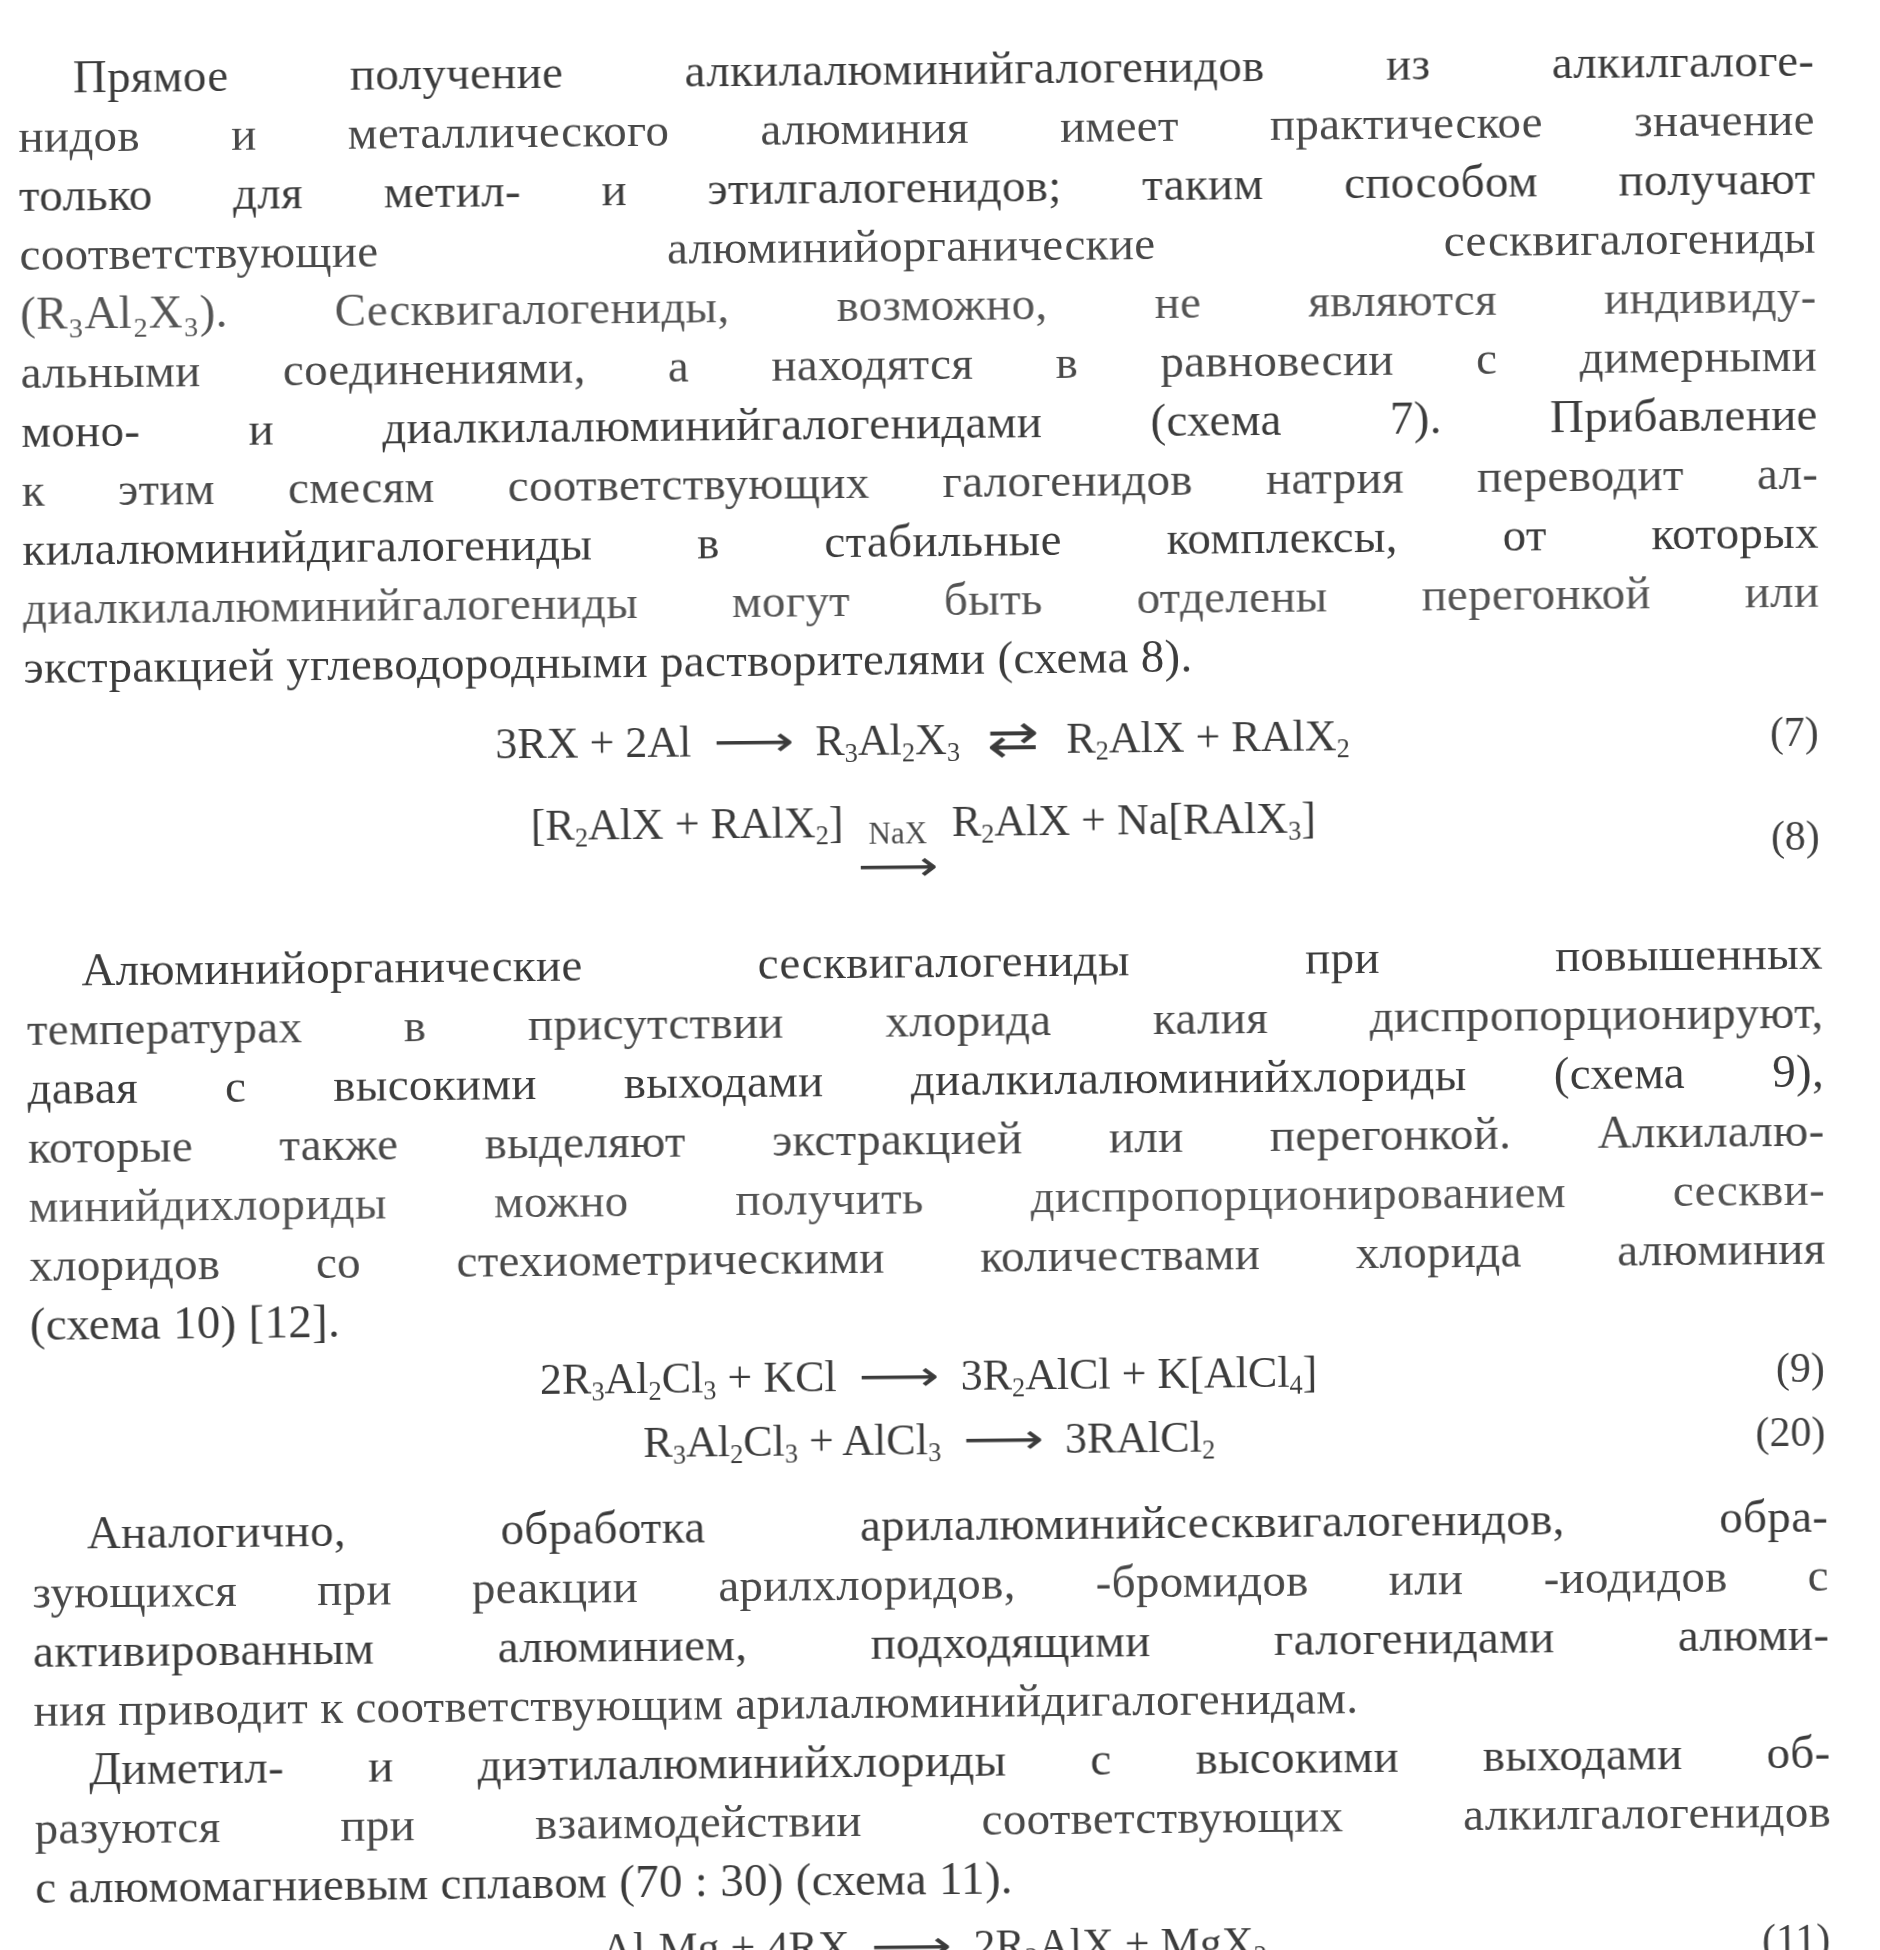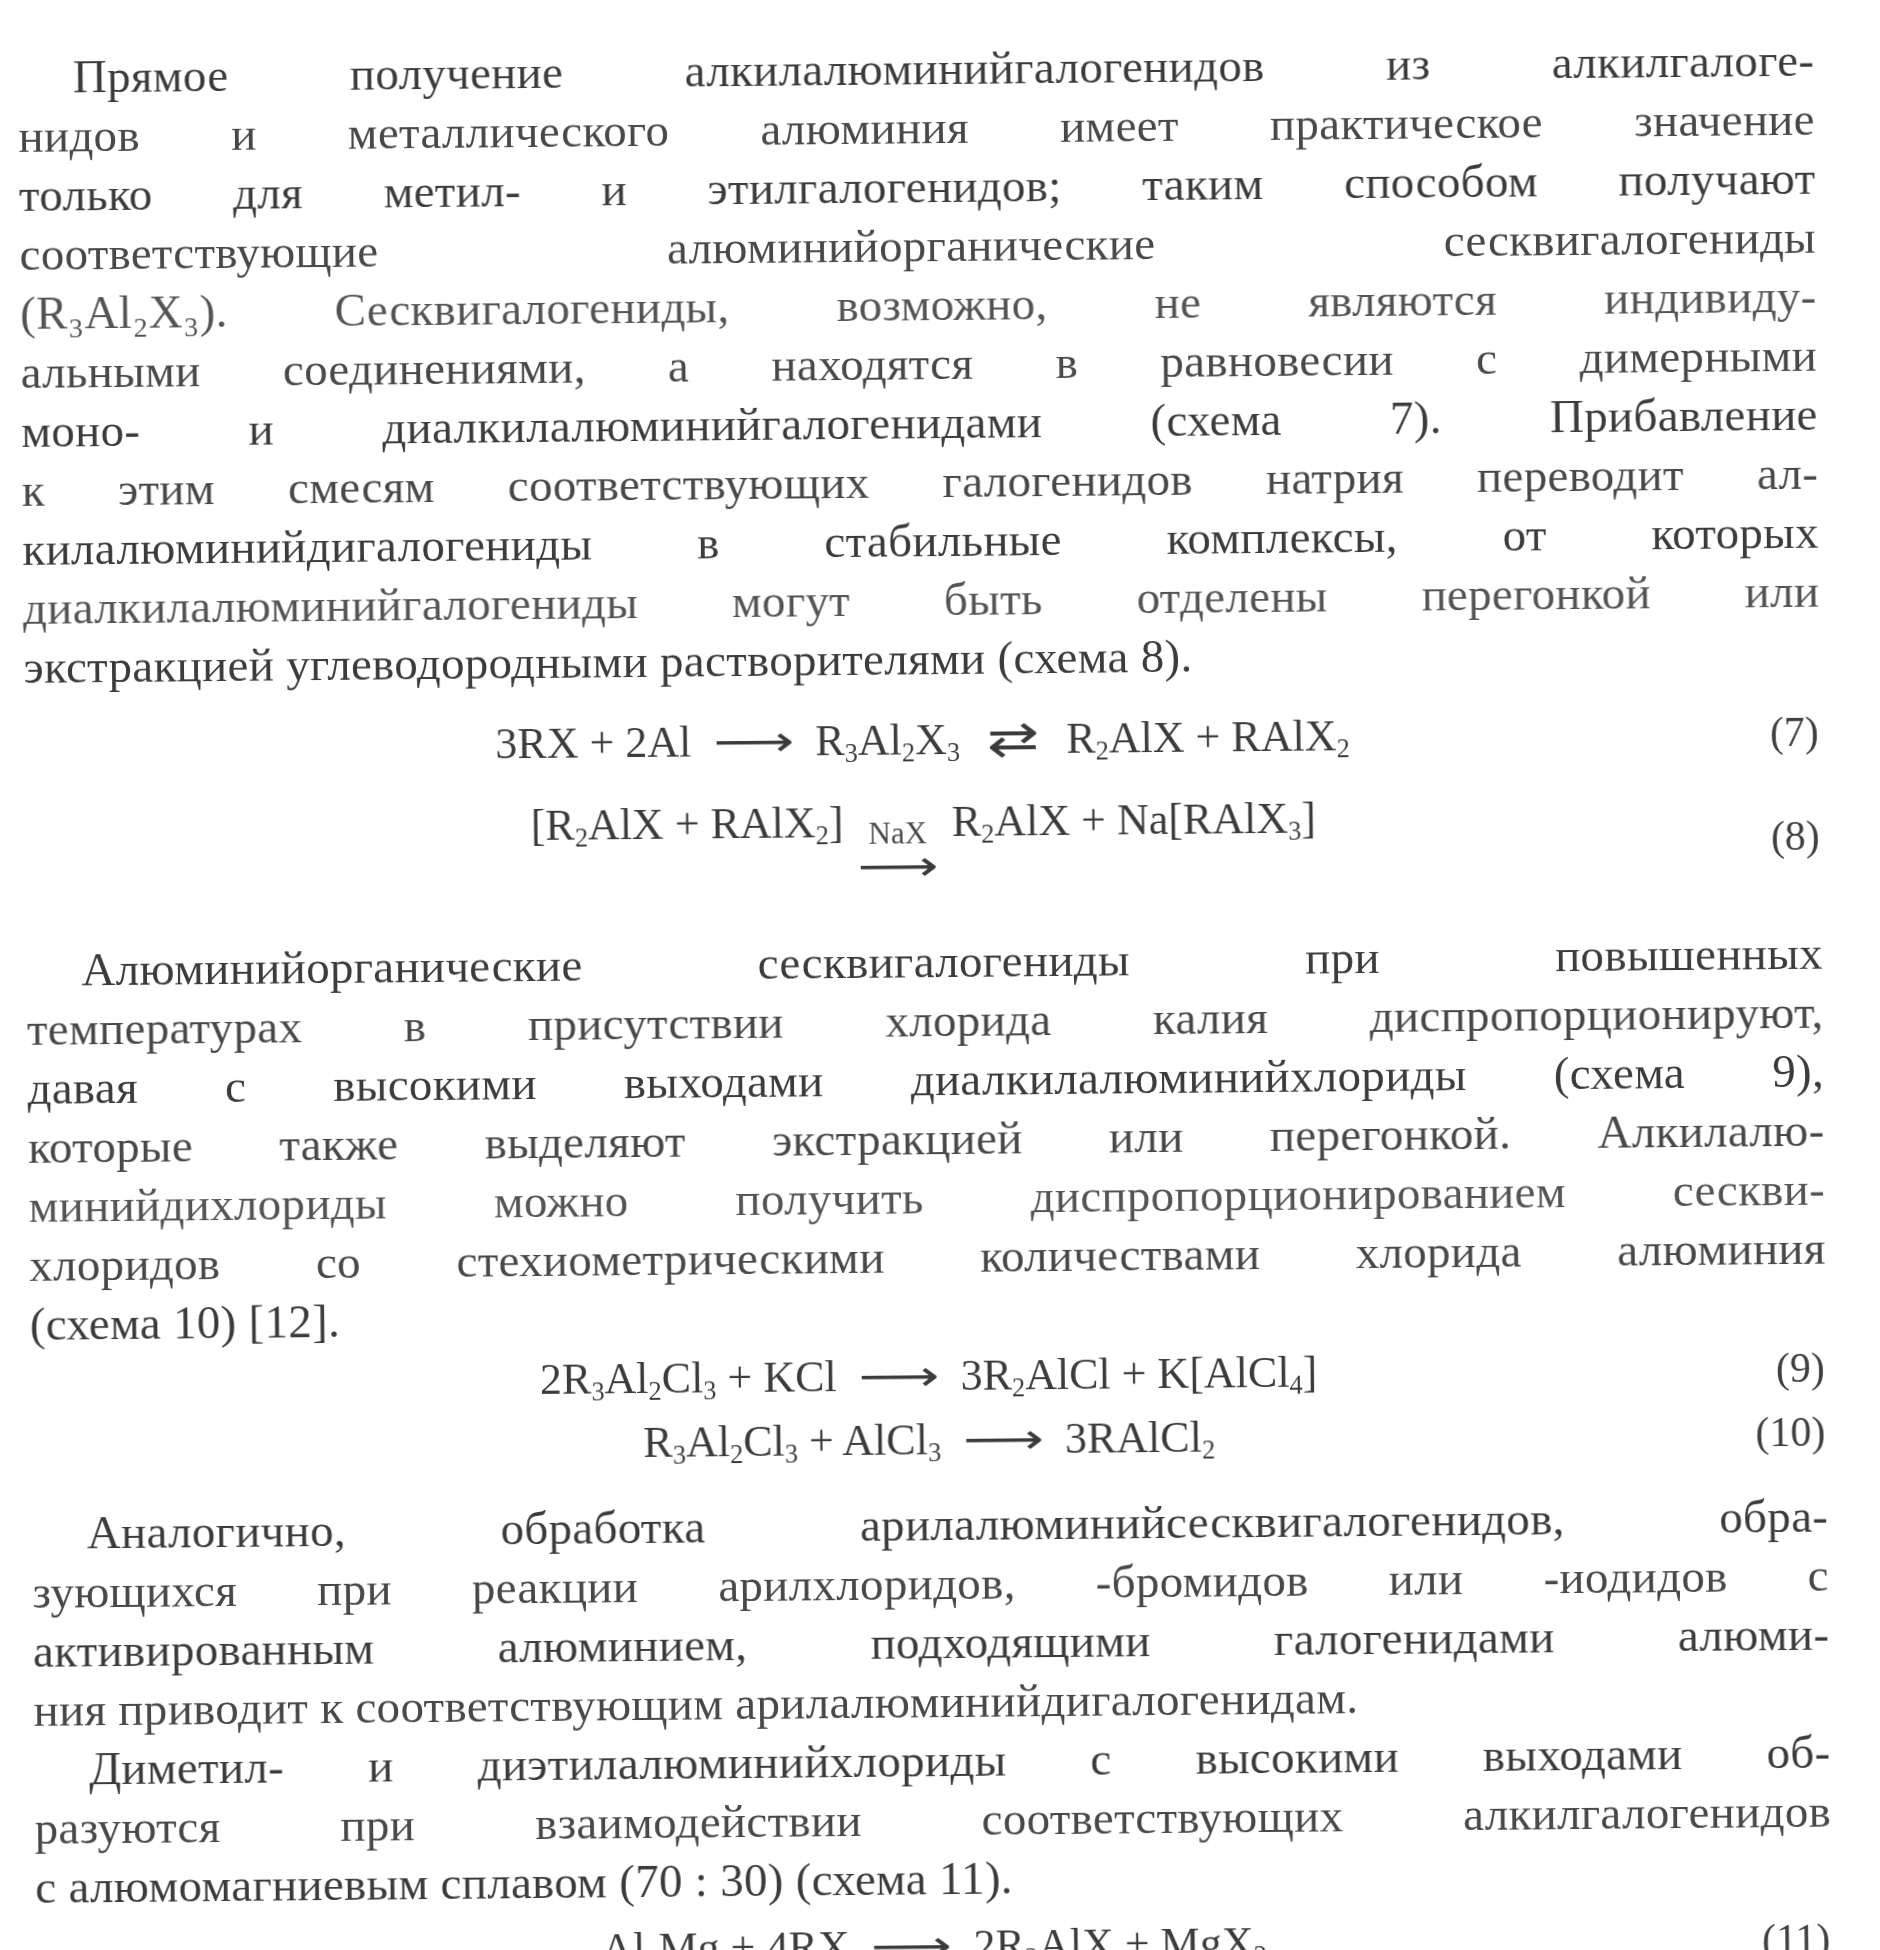--- a/index.html
+++ b/index.html
@@ -125,21 +125,21 @@
       <div class="paragraph" data-name="paragraph-2">
         <div class="line first" data-name="text-line">Алюминийорганические сесквигалогениды при повышенных</div>
         <div class="line" data-name="text-line">температурах в присутствии хлорида калия диспропорционируют,</div>
         <div class="line" data-name="text-line">давая с высокими выходами диалкилалюминийхлориды (схема 9),</div>
         <div class="line" data-name="text-line">которые также выделяют экстракцией или перегонкой. Алкилалю-</div>
         <div class="line" data-name="text-line">минийдихлориды можно получить диспропорционированием сескви-</div>
         <div class="line" data-name="text-line">хлоридов со стехиометрическими количествами хлорида алюминия</div>
         <div class="line last" data-name="text-line">(схема 10) [12].</div>
       </div>
       <div class="equation" data-name="equation-9"><span class="eq-body" data-name="equation-body">2R<sub>3</sub>Al<sub>2</sub>Cl<sub>3</sub> + KCl <span class="arrow" data-name="right-arrow-icon">⟶</span> 3R<sub>2</sub>AlCl + K[AlCl<sub>4</sub>]</span><span class="eq-number" data-name="equation-number">(9)</span></div>
-      <div class="equation" data-name="equation-10"><span class="eq-body" data-name="equation-body">R<sub>3</sub>Al<sub>2</sub>Cl<sub>3</sub> + AlCl<sub>3</sub> <span class="arrow" data-name="right-arrow-icon">⟶</span> 3RAlCl<sub>2</sub></span><span class="eq-number" data-name="equation-number">(10)</span></div>
+      <div class="equation" data-name="equation-10"><span class="eq-body" data-name="equation-body">R<sub>3</sub>Al<sub>2</sub>Cl<sub>3</sub> + AlCl<sub>3</sub> <span class="arrow" data-name="right-arrow-icon">⟶</span> 3RAlCl<sub>2</sub></span><span class="eq-number" data-name="equation-number">(20)</span></div>
       <div class="paragraph" data-name="paragraph-3">
         <div class="line first" data-name="text-line">Аналогично, обработка арилалюминийсесквигалогенидов, обра-</div>
         <div class="line" data-name="text-line">зующихся при реакции арилхлоридов, -бромидов или -иодидов с</div>
         <div class="line" data-name="text-line">активированным алюминием, подходящими галогенидами алюми-</div>
         <div class="line last" data-name="text-line">ния приводит к соответствующим арилалюминийдигалогенидам.</div>
       </div>
       <div class="paragraph" data-name="paragraph-4">
         <div class="line first" data-name="text-line">Диметил- и диэтилалюминийхлориды с высокими выходами об-</div>
         <div class="line" data-name="text-line">разуются при взаимодействии соответствующих алкилгалогенидов</div>
         <div class="line last" data-name="text-line">с алюмомагниевым сплавом (70 : 30) (схема 11).</div>

